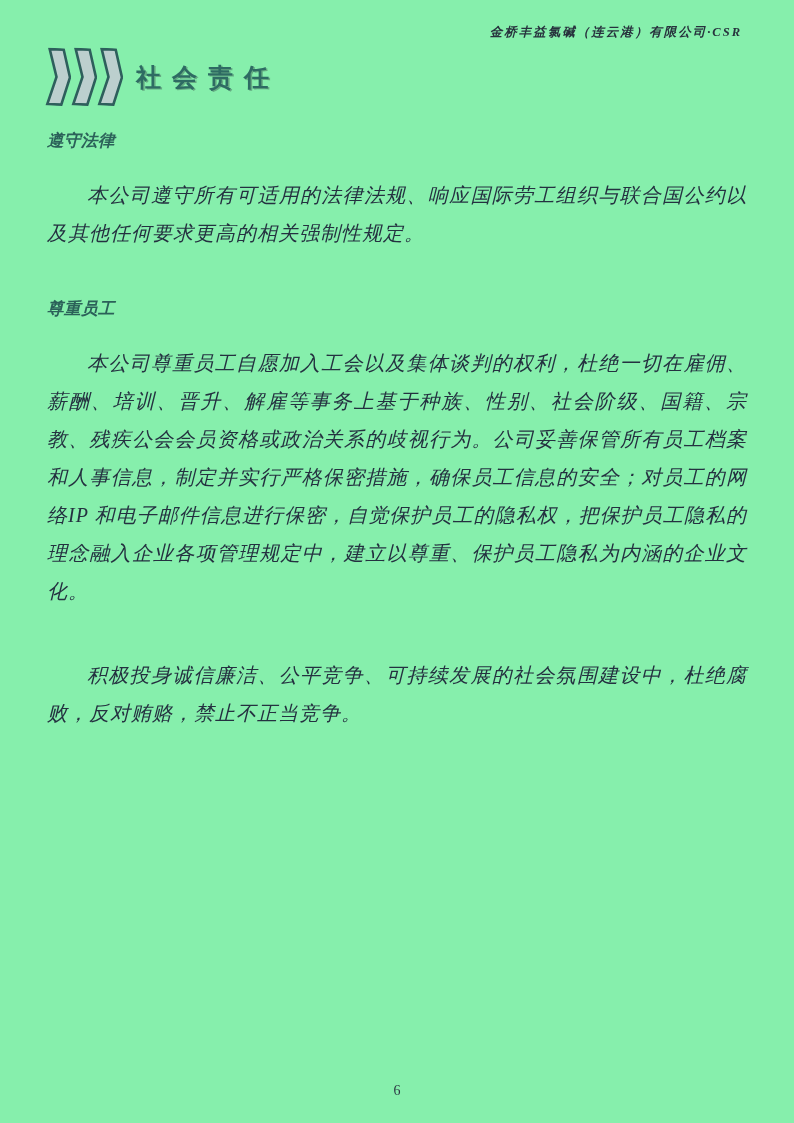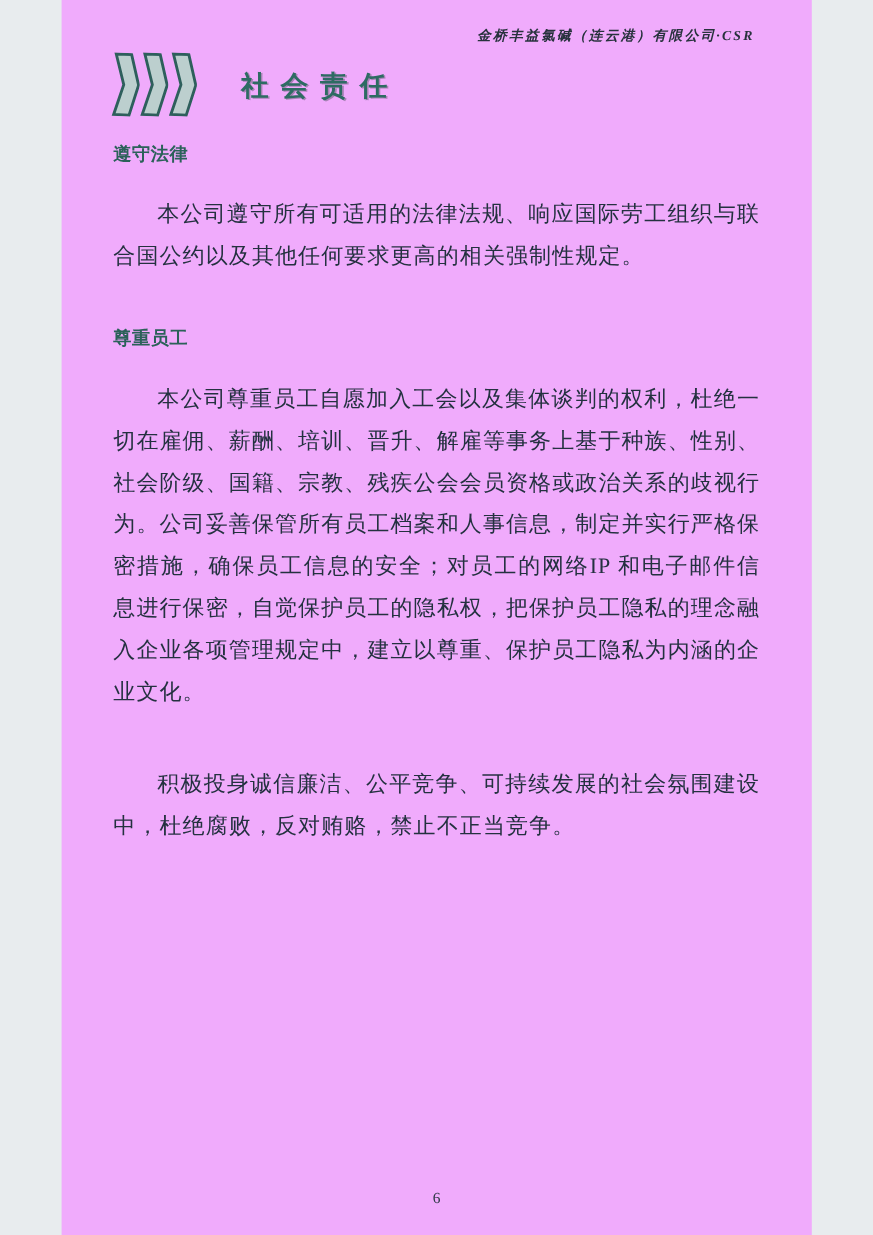--- a/index.html
+++ b/index.html
@@ -2,45 +2,44 @@
 <html><head>
 <meta charset="utf-8">
 <style>
   html, body {
     margin: 0;
     padding: 0;
     background: #e8ecee;
   }
   .page {
     position: relative;
-    width: 682px;
+    width: 794px;
     height: 1123px;
     margin: 0 auto;
-    background: #f0abfc;
+    background: #86efac;
     overflow: hidden;
     font-family: "Liberation Serif", "DejaVu Serif", serif;
   }
   
   .doc-header {
     padding: 24px 52px 0 0;
     text-align: right;
     font-style: italic;
     font-weight: 600;
     font-size: 12.5px;
     letter-spacing: 2px;
     color: #27323d;
     font-family: "Liberation Serif", "DejaVu Serif", serif;
   }
   
   .banner {
     display: flex;
     align-items: center;
     margin: 7px 0 0 46px;
     height: 58px;
-    gap: 27px;
   }
   .chevrons {
     display: flex;
     align-items: center;
     gap: 1px;
   }
   .chevrons svg {
     display: block;
     transform: rotate(2.5deg);
   }
@@ -53,20 +52,21 @@
     color: #2e6b63;
     text-shadow: 1.4px 1.4px 0 rgba(47, 62, 62, 0.38);
     white-space: nowrap;
   }
   
   .content {
     margin: 24px 47px 0 47px;
   }
   .section {
     margin-bottom: 46px;
+    font-style: italic;
   }
   .section-heading {
     margin: 0 0 26px 0;
     font-family: "Liberation Sans", "DejaVu Sans", sans-serif;
     font-weight: bold;
     font-size: 16.5px;
     letter-spacing: 0.5px;
     color: #2b6159;
     line-height: 20px;
   }

